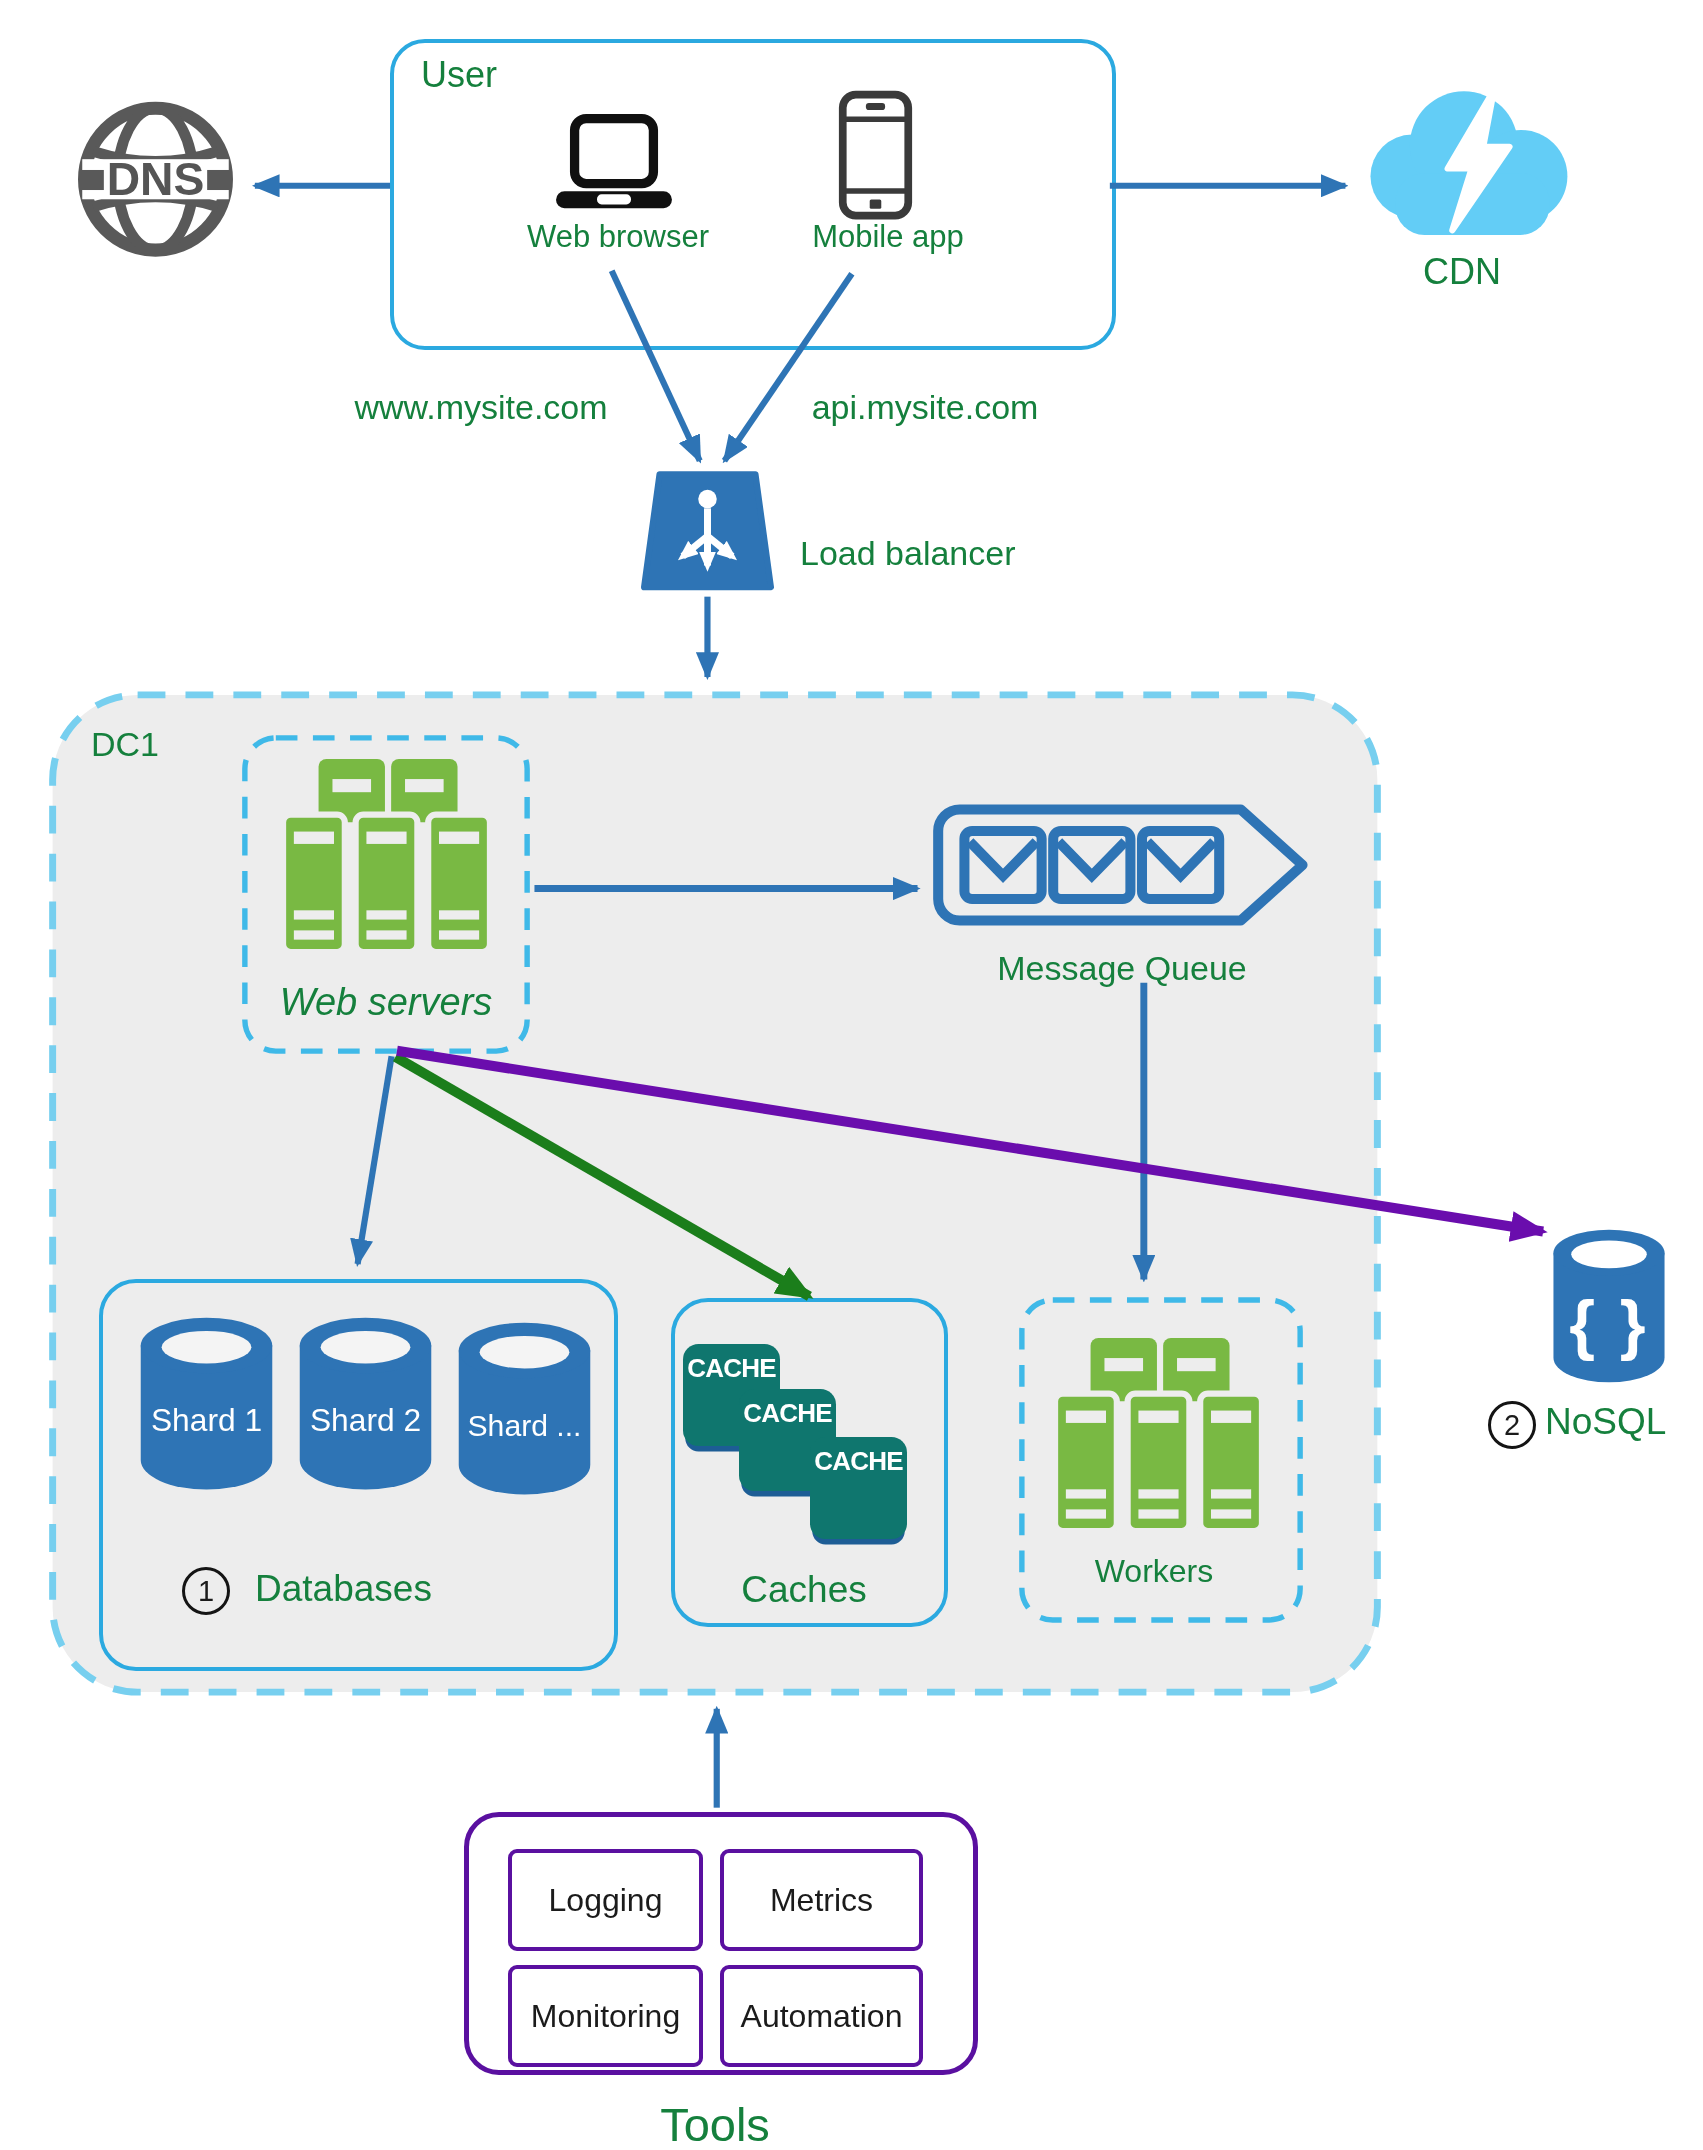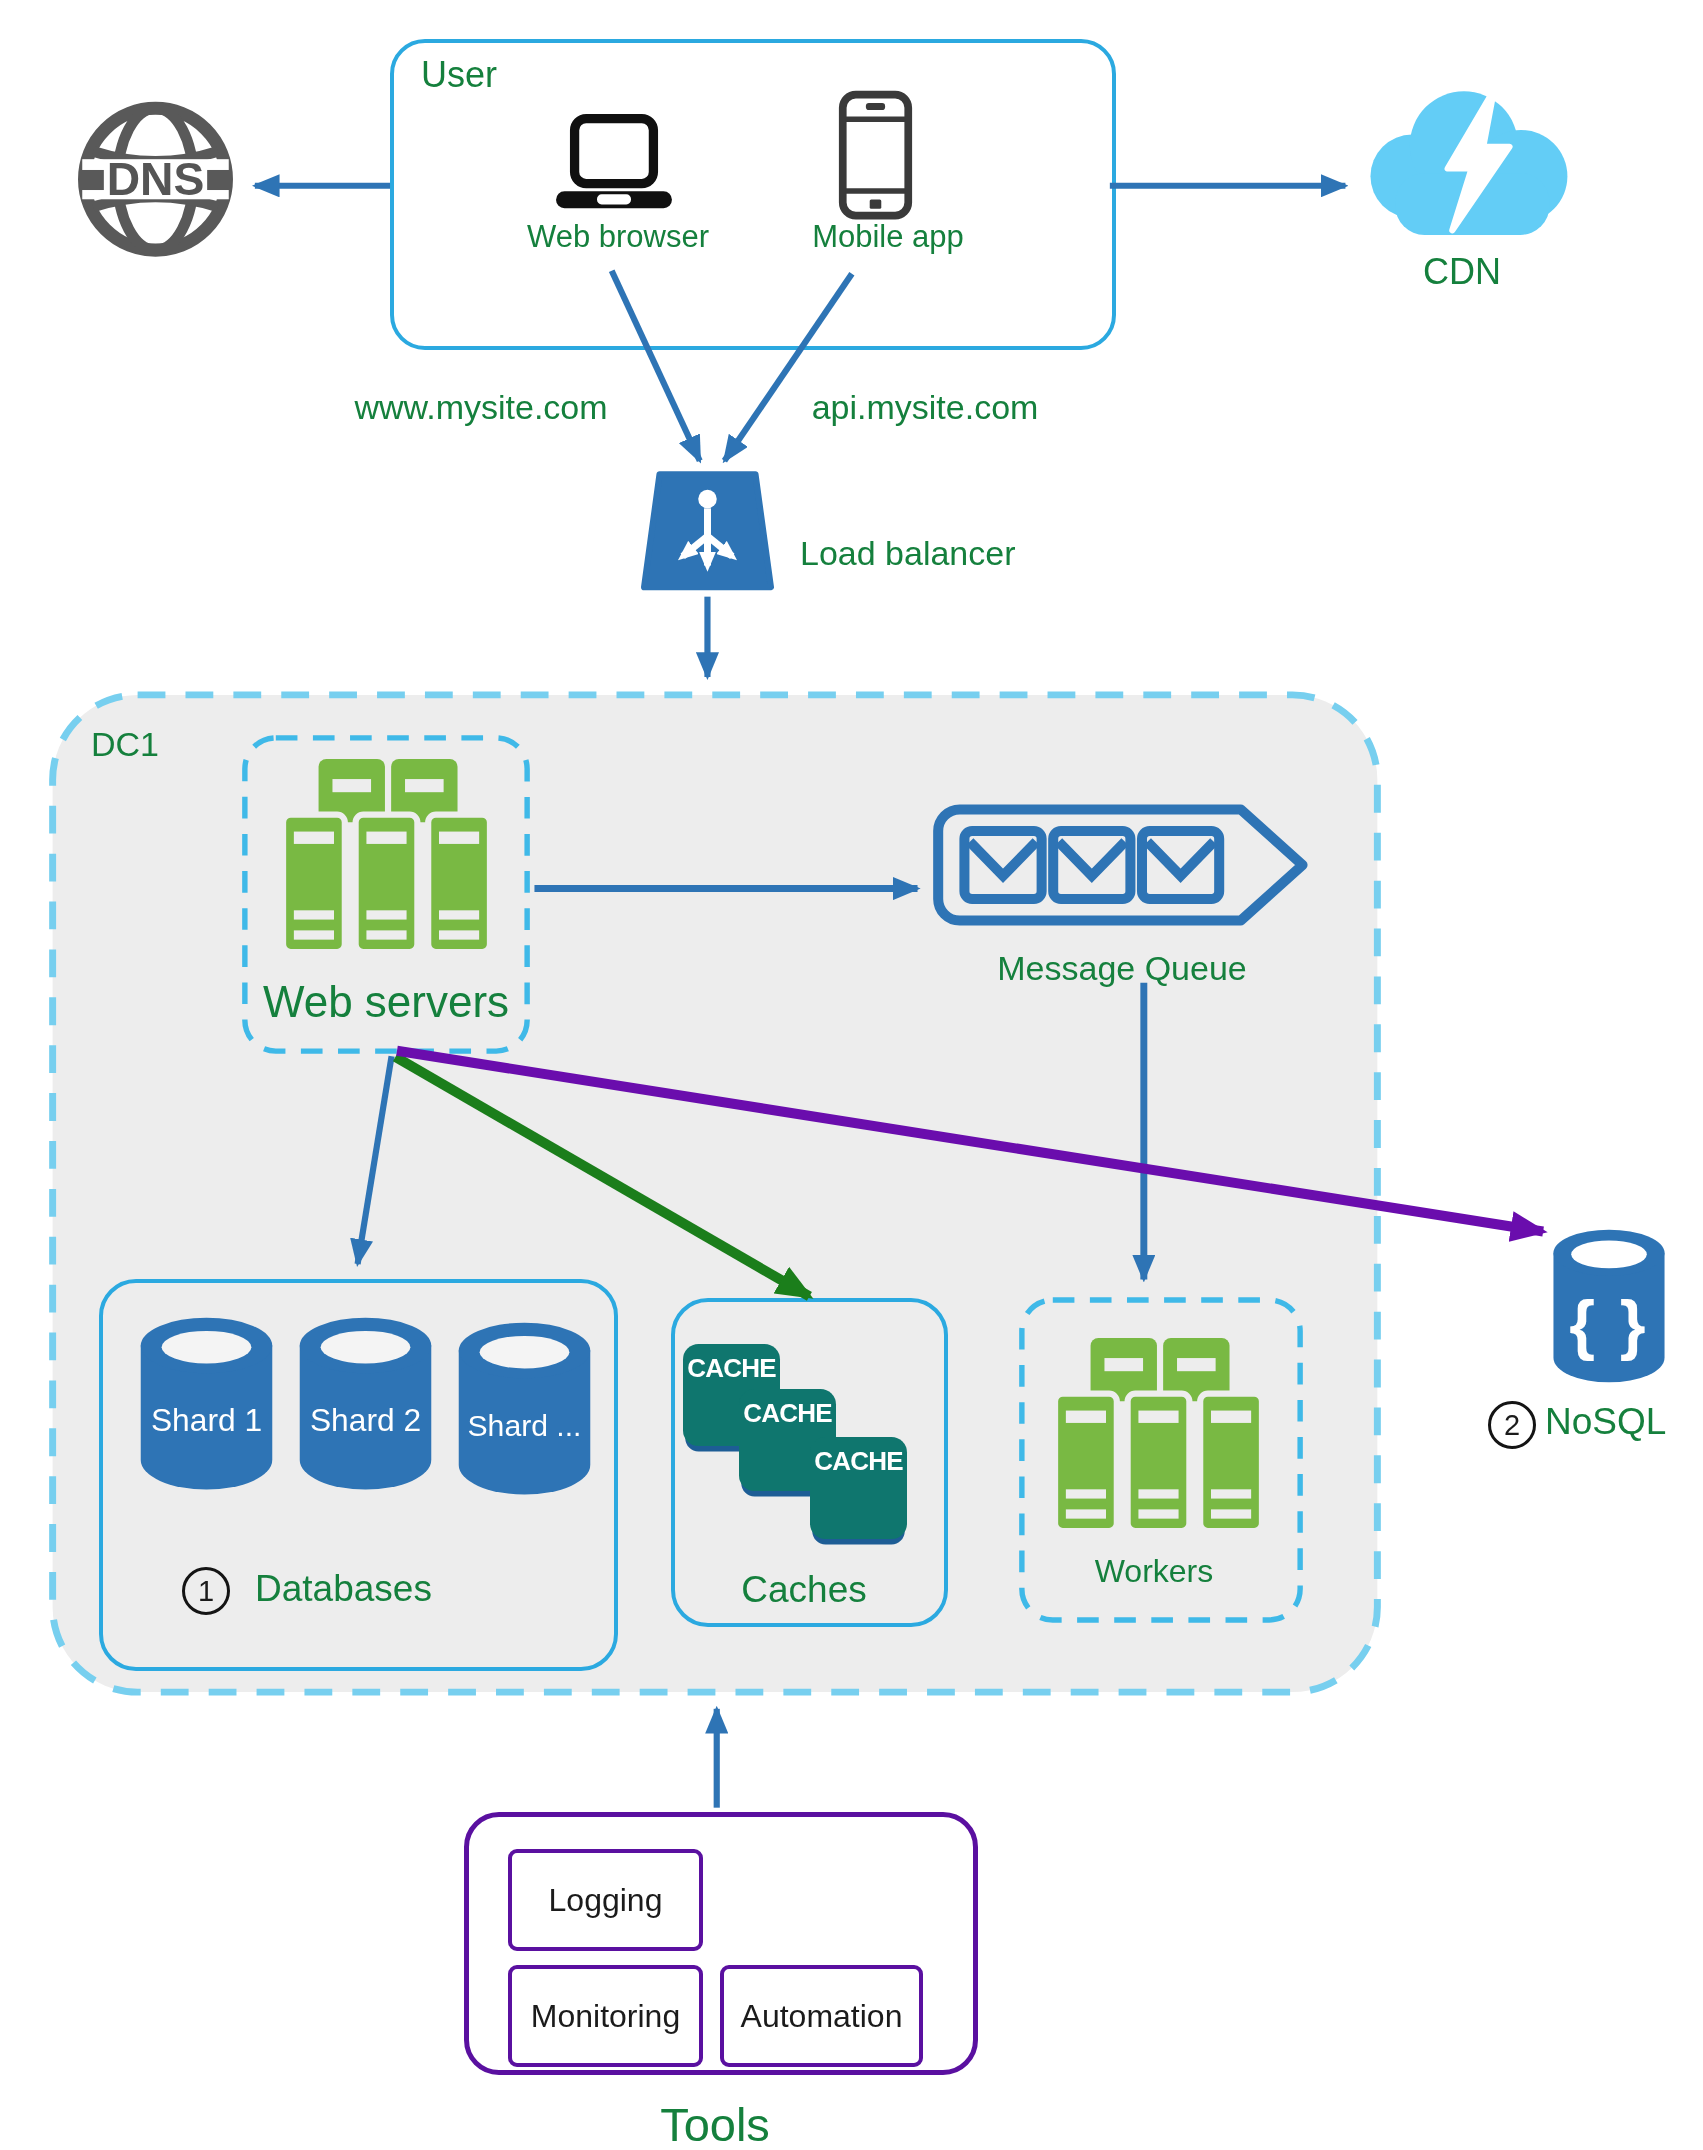--- a/index.html
+++ b/index.html
@@ -150,21 +150,21 @@
         <rect x="108" y="94" width="52" height="16"></rect>
         <rect x="202" y="94" width="52" height="16"></rect>
       <rect x="14" y="196" width="52" height="12"></rect>
         <rect x="108" y="196" width="52" height="12"></rect>
         <rect x="202" y="196" width="52" height="12"></rect>
       <rect x="14" y="222" width="52" height="12"></rect>
         <rect x="108" y="222" width="52" height="12"></rect>
         <rect x="202" y="222" width="52" height="12"></rect>
     </g>
   </svg>
-  <div class="label node ctr" style="left:386px;top:1002px;font-size:44px;">Web servers</div>
+  <div class="label node ctr" style="left:386px;top:1002px;font-size:38px;font-style:italic;">Web servers</div>
 
   <svg class="abs node" style="left:932px;top:803px;" width="386" height="124" viewBox="0 0 500 160">
     <path d="M36,8 H400 L480,80 L400,152 H36 A28,28 0 0 1 8,124 V36 A28,28 0 0 1 36,8 Z" fill="none" stroke="#2E74B5" stroke-width="13" stroke-linejoin="round"></path>
     <g fill="none" stroke="#2E74B5" stroke-width="13">
       <rect x="42" y="36" width="100" height="88" rx="10"></rect>
       <path d="M49,50 L92,94 L135,50"></path>
       <rect x="157" y="36" width="100" height="88" rx="10"></rect>
       <path d="M164,50 L207,94 L250,50"></path>
       <rect x="272" y="36" width="100" height="88" rx="10"></rect>
       <path d="M279,50 L322,94 L365,50"></path>
@@ -233,18 +233,19 @@
     <path d="M8,36 L8,172 A72,32 0 0 0 152,172 L152,36 Z" fill="#2E74B5"></path>
     <ellipse cx="80" cy="36" rx="72" ry="30" fill="#2E74B5"></ellipse>
     <ellipse cx="80" cy="38" rx="49" ry="18" fill="#ffffff"></ellipse>
     <text x="80" y="158" text-anchor="middle" font-size="86" font-weight="bold" fill="#ffffff" letter-spacing="4" font-family="Liberation Sans, sans-serif">{ }</text>
   </svg>
   <div class="badge node" style="left:1488px;top:1401px;">2</div>
   <div class="label node vctr" style="left:1545px;top:1422px;font-size:37px;">NoSQL</div>
 
   <div class="abs node" id="tools-box"></div>
   <div class="tool-item" style="left:508px;top:1849px;width:187px;height:94px;">Logging</div>
+  <div class="tool-item" style="left:720px;top:1849px;width:195px;height:94px;">Metrics</div>
   <div class="tool-item" style="left:508px;top:1965px;width:187px;height:94px;">Monitoring</div>
   <div class="tool-item" style="left:720px;top:1965px;width:195px;height:94px;">Automation</div>
   <div class="label node ctr" style="left:715px;top:2124px;font-size:47px;">Tools</div>
 
 </div>
 
 
 </body></html>

